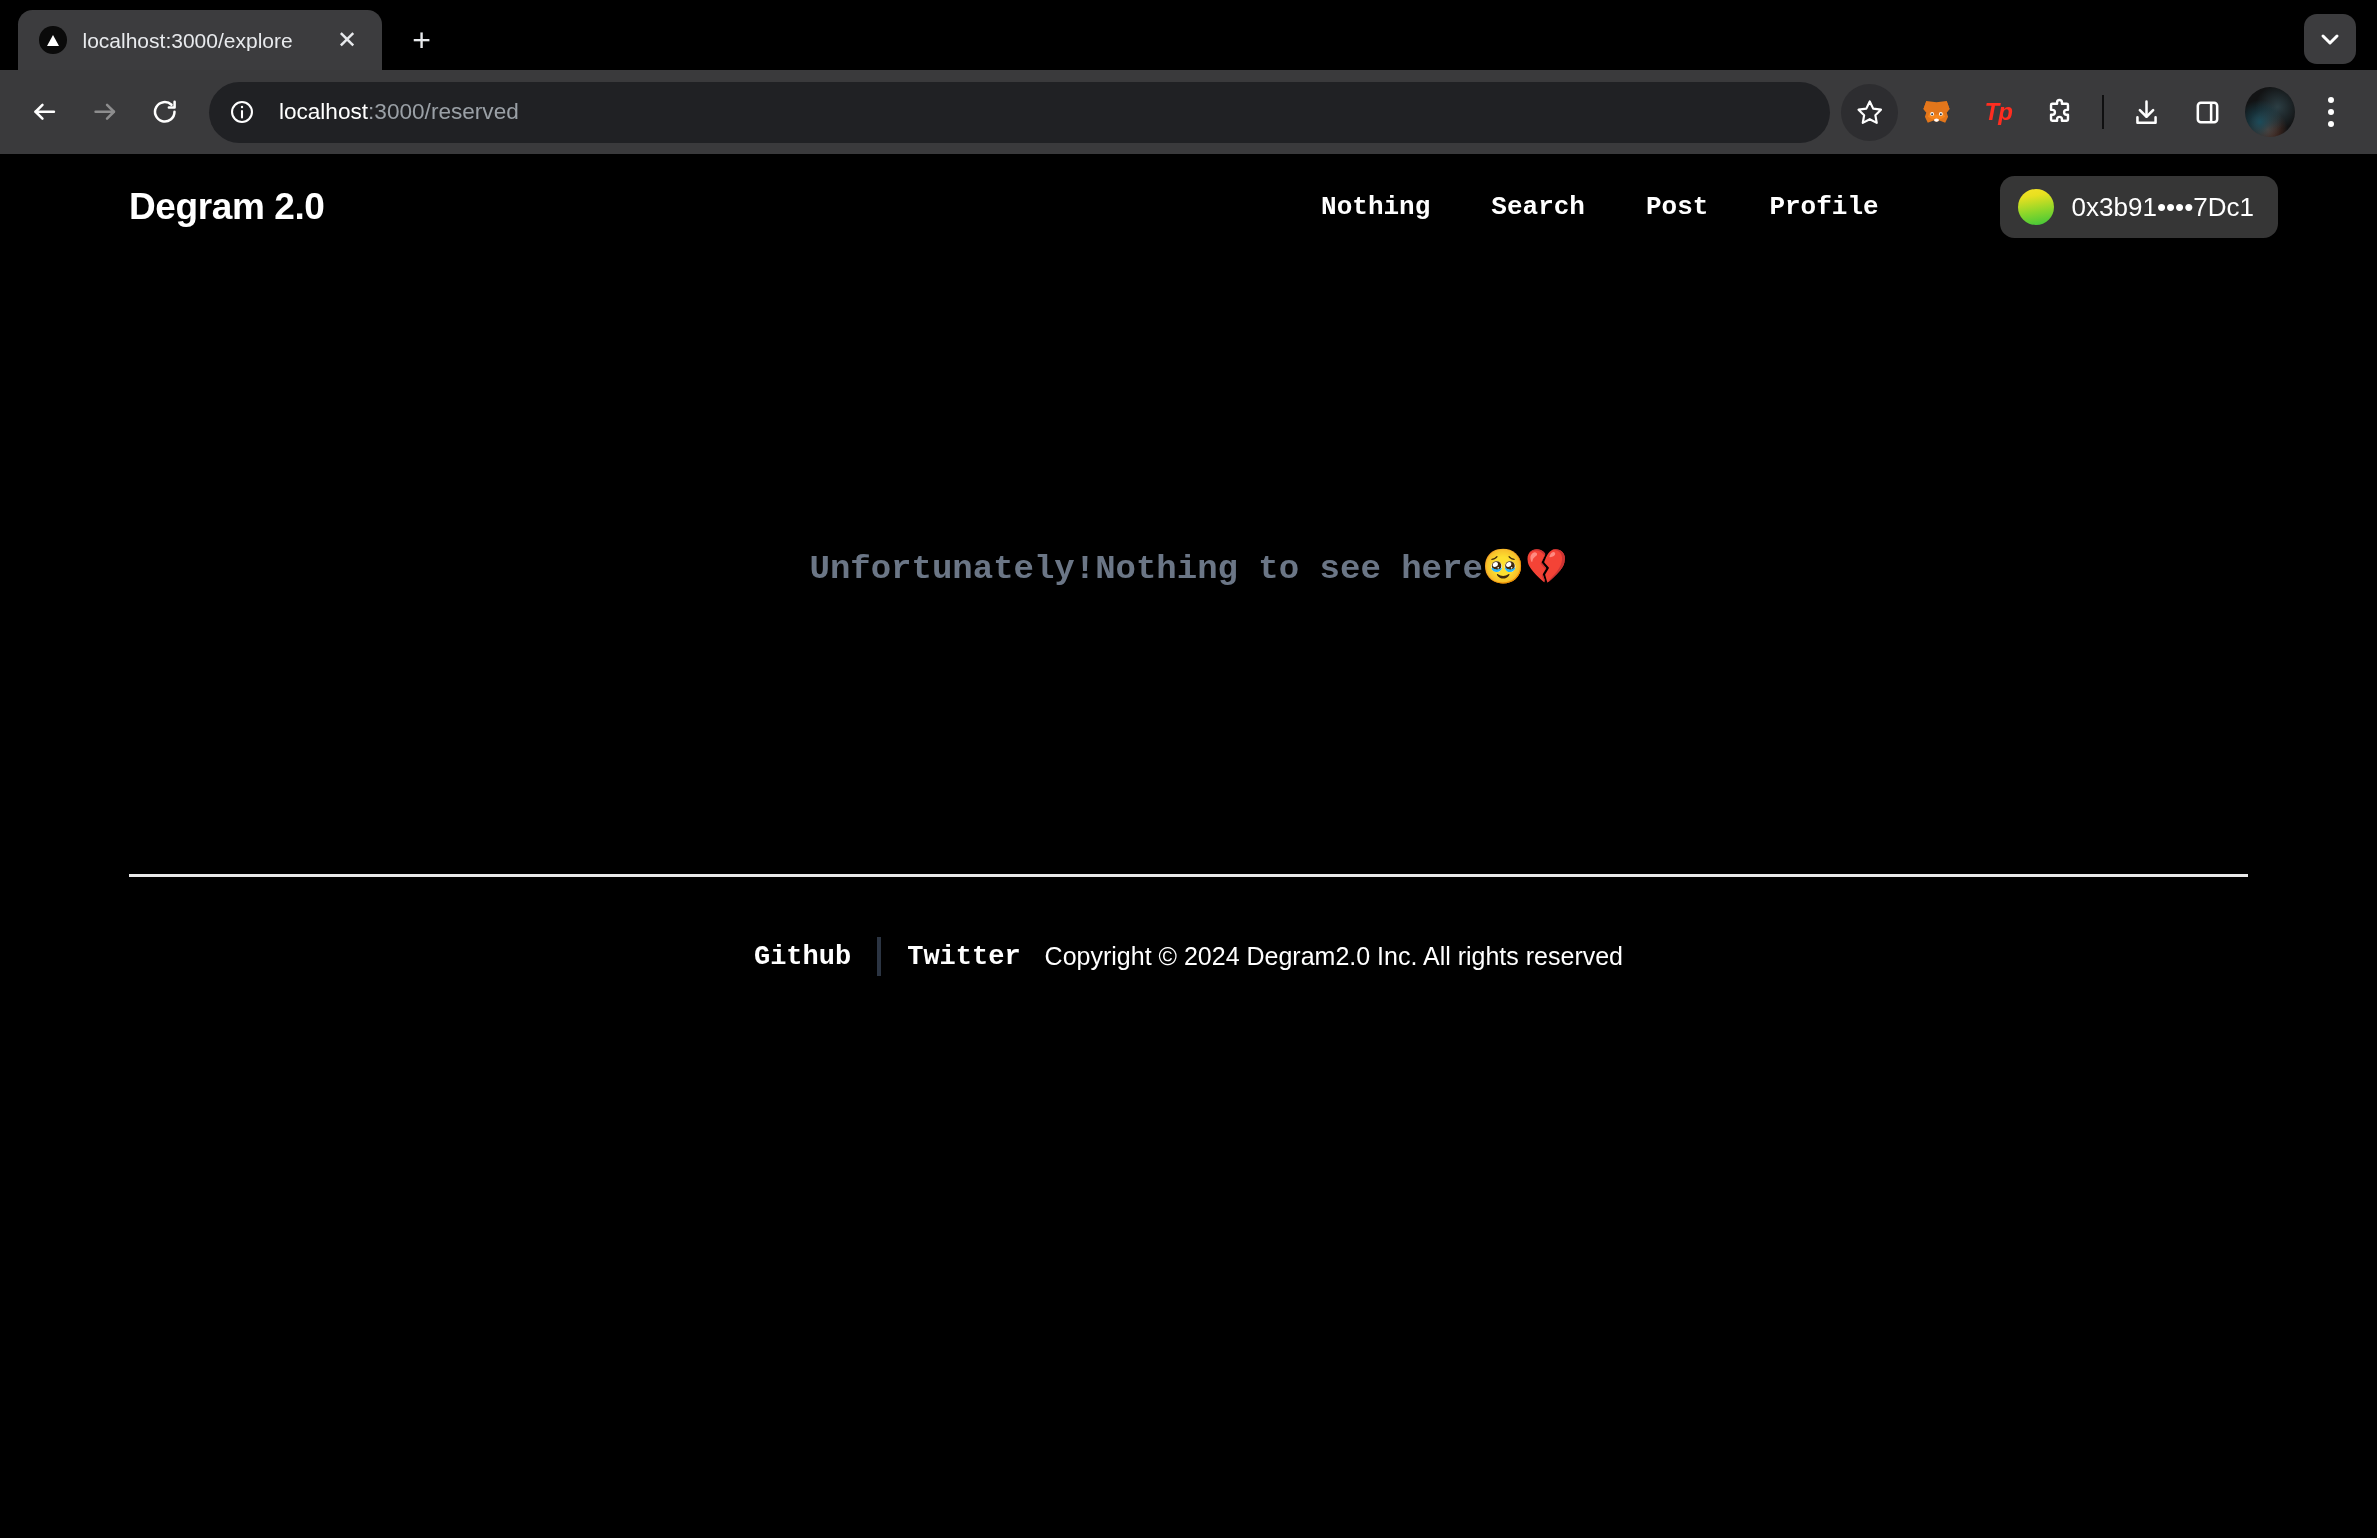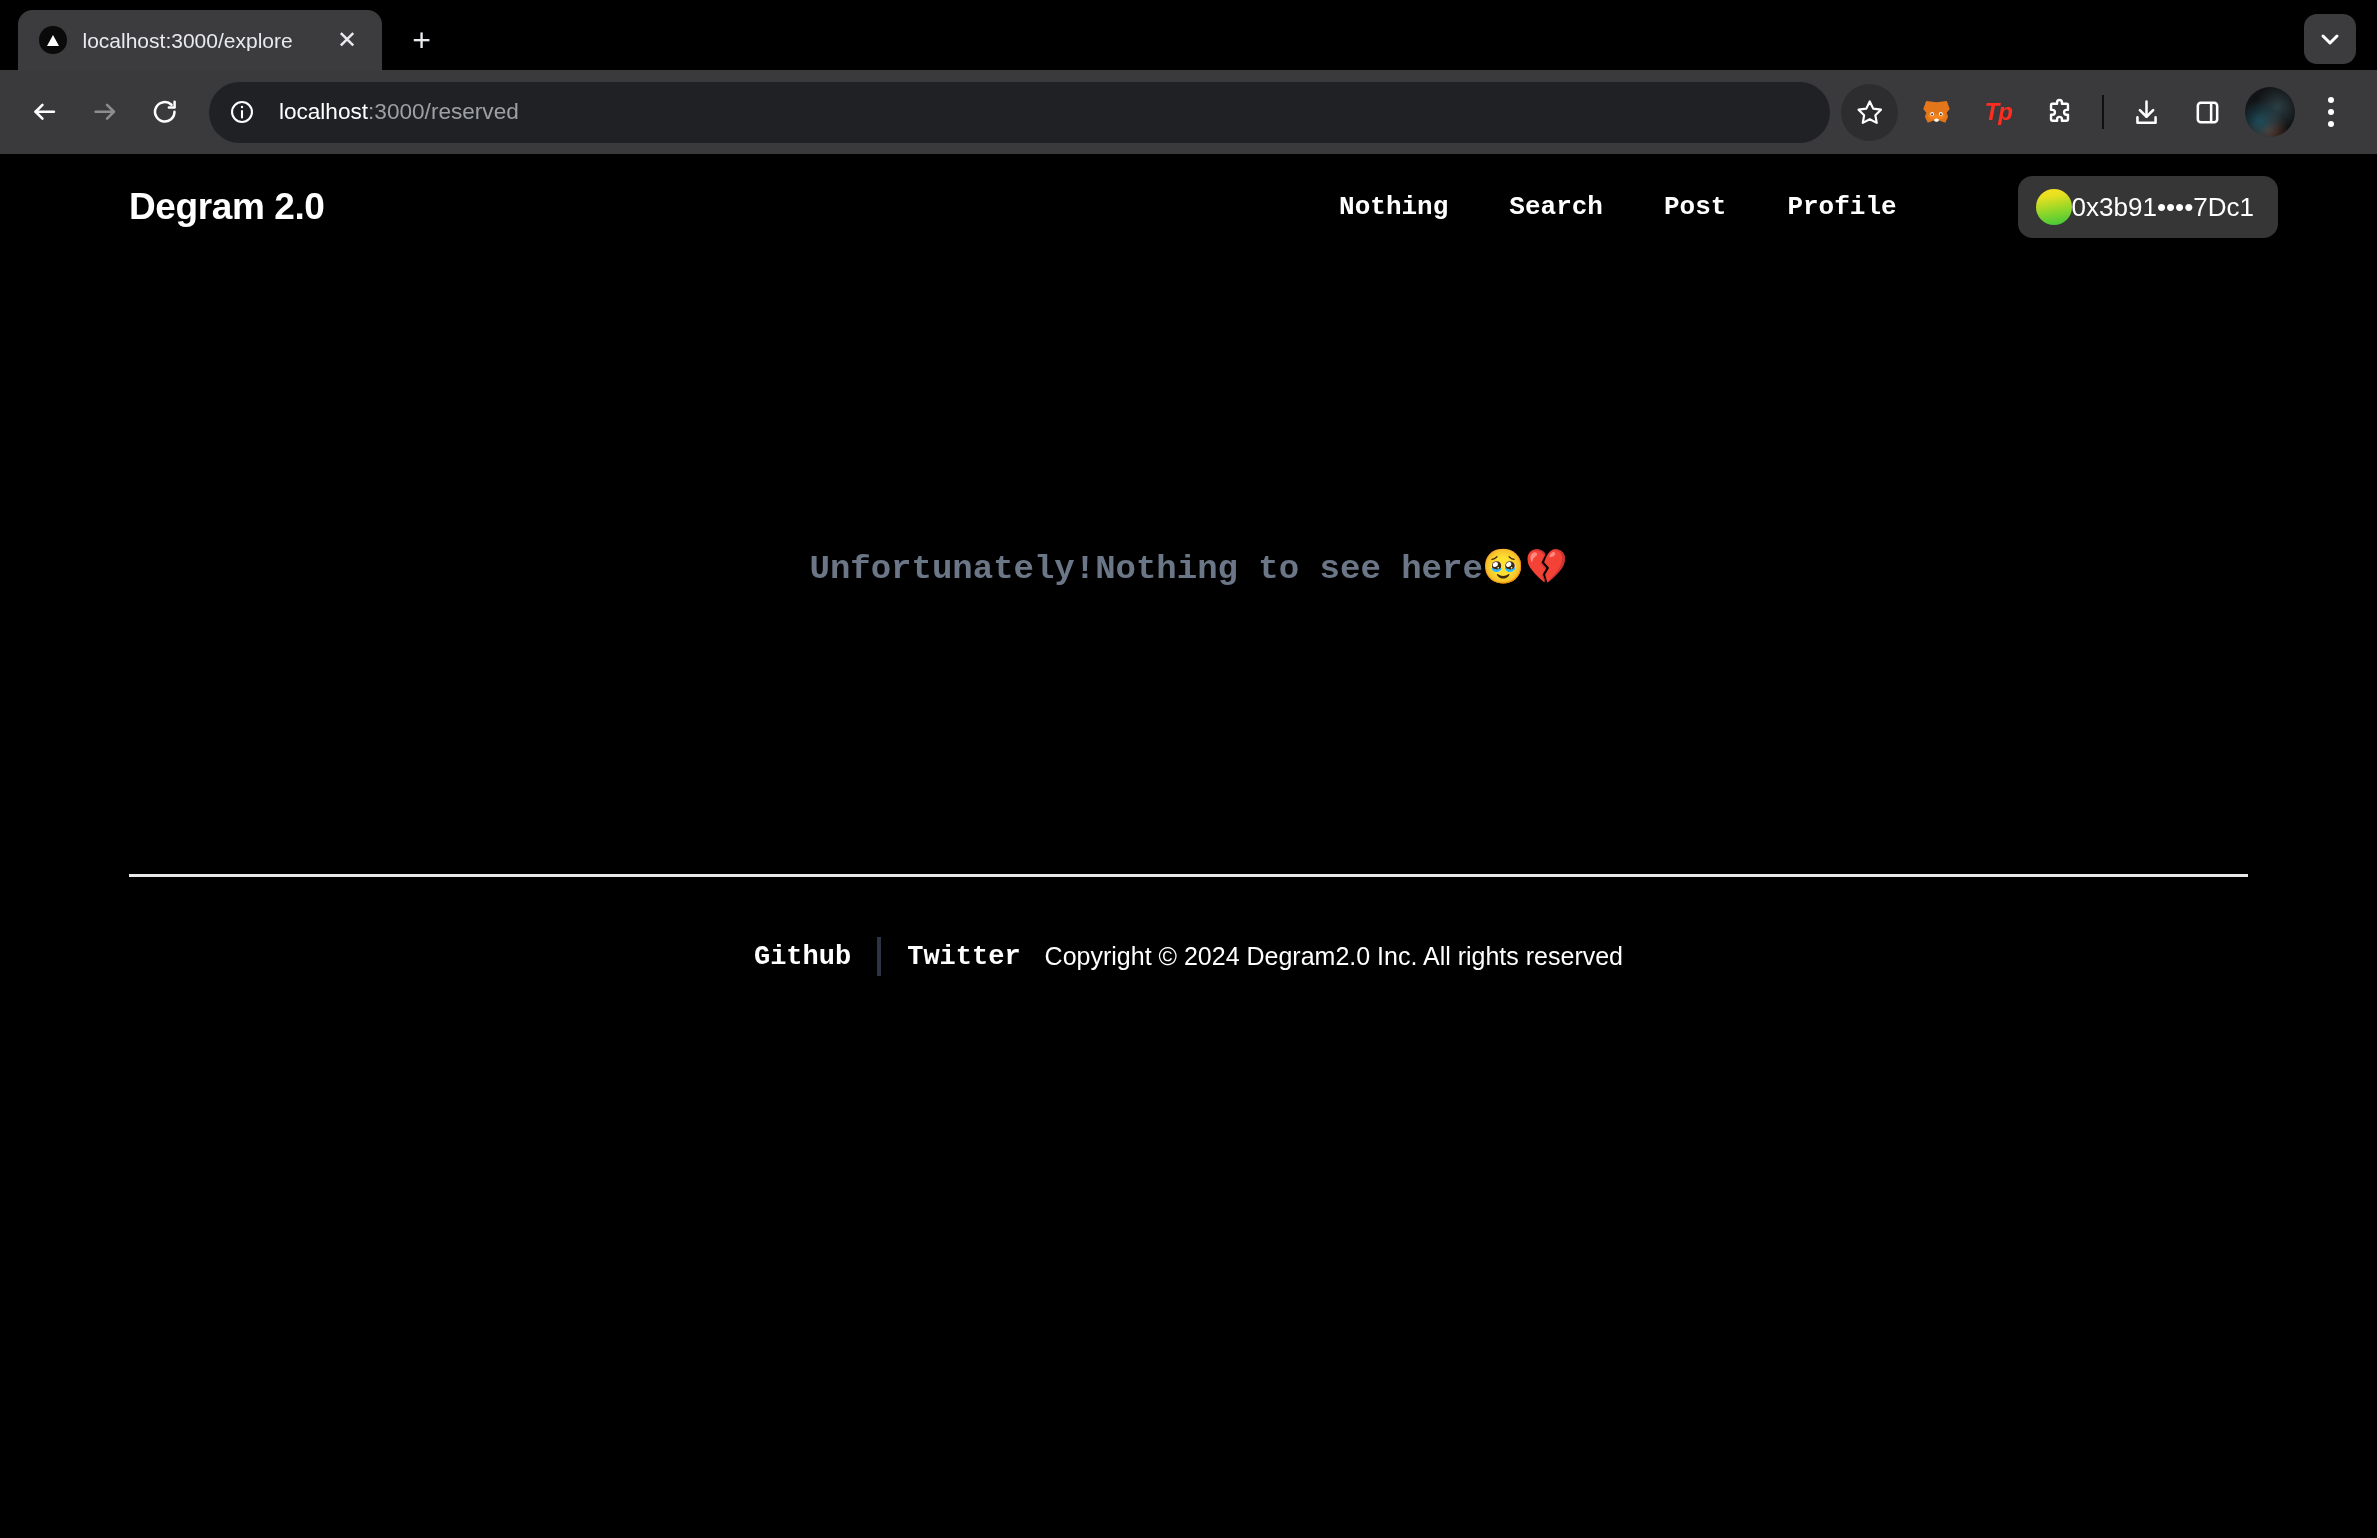--- a/index.html
+++ b/index.html
@@ -263,20 +263,21 @@
     font-family: "Liberation Mono", monospace;
     font-size: 26px;
     font-weight: bold;
     text-decoration: none;
     white-space: nowrap;
   }
 
   .wallet-pill {
     display: flex;
     align-items: center;
+    gap: 18px;
     background: #363636;
     border-radius: 14.6px;
     padding: 13px 24px 13px 18px;
     margin-right: 49px;
     white-space: nowrap;
   }
 
   .wallet-avatar {
     width: 36px; height: 36px;
     border-radius: 50%;

